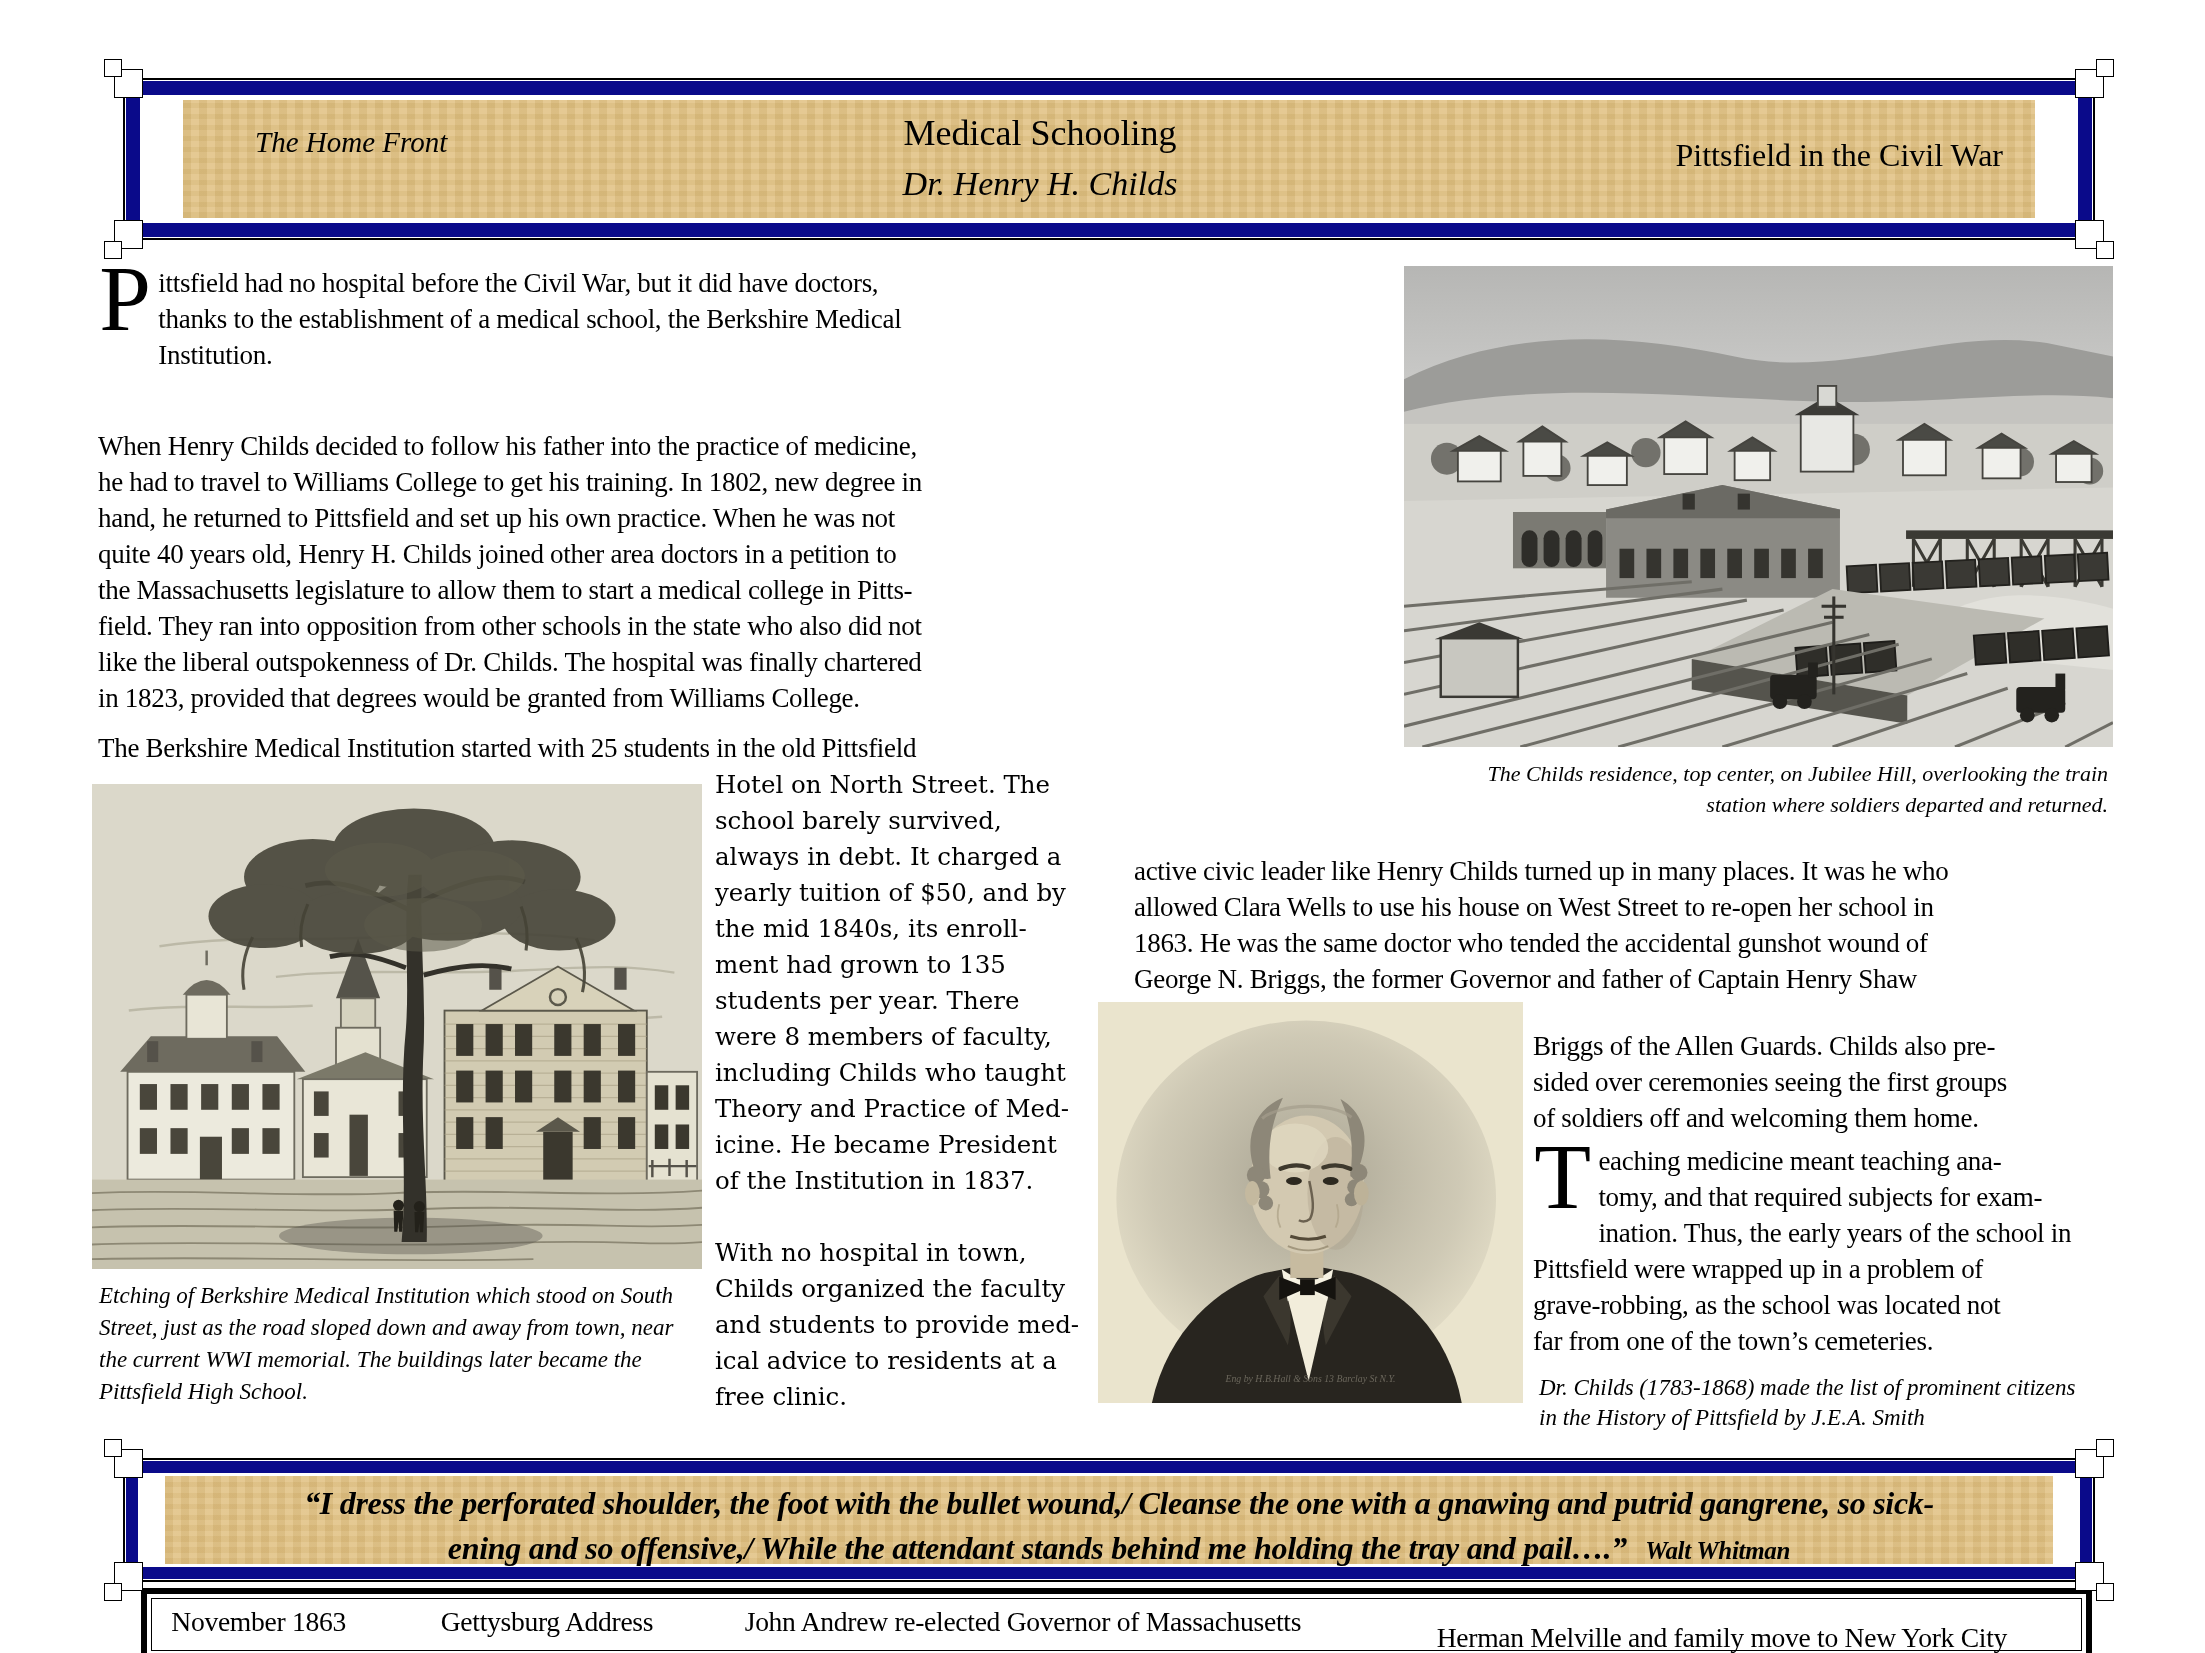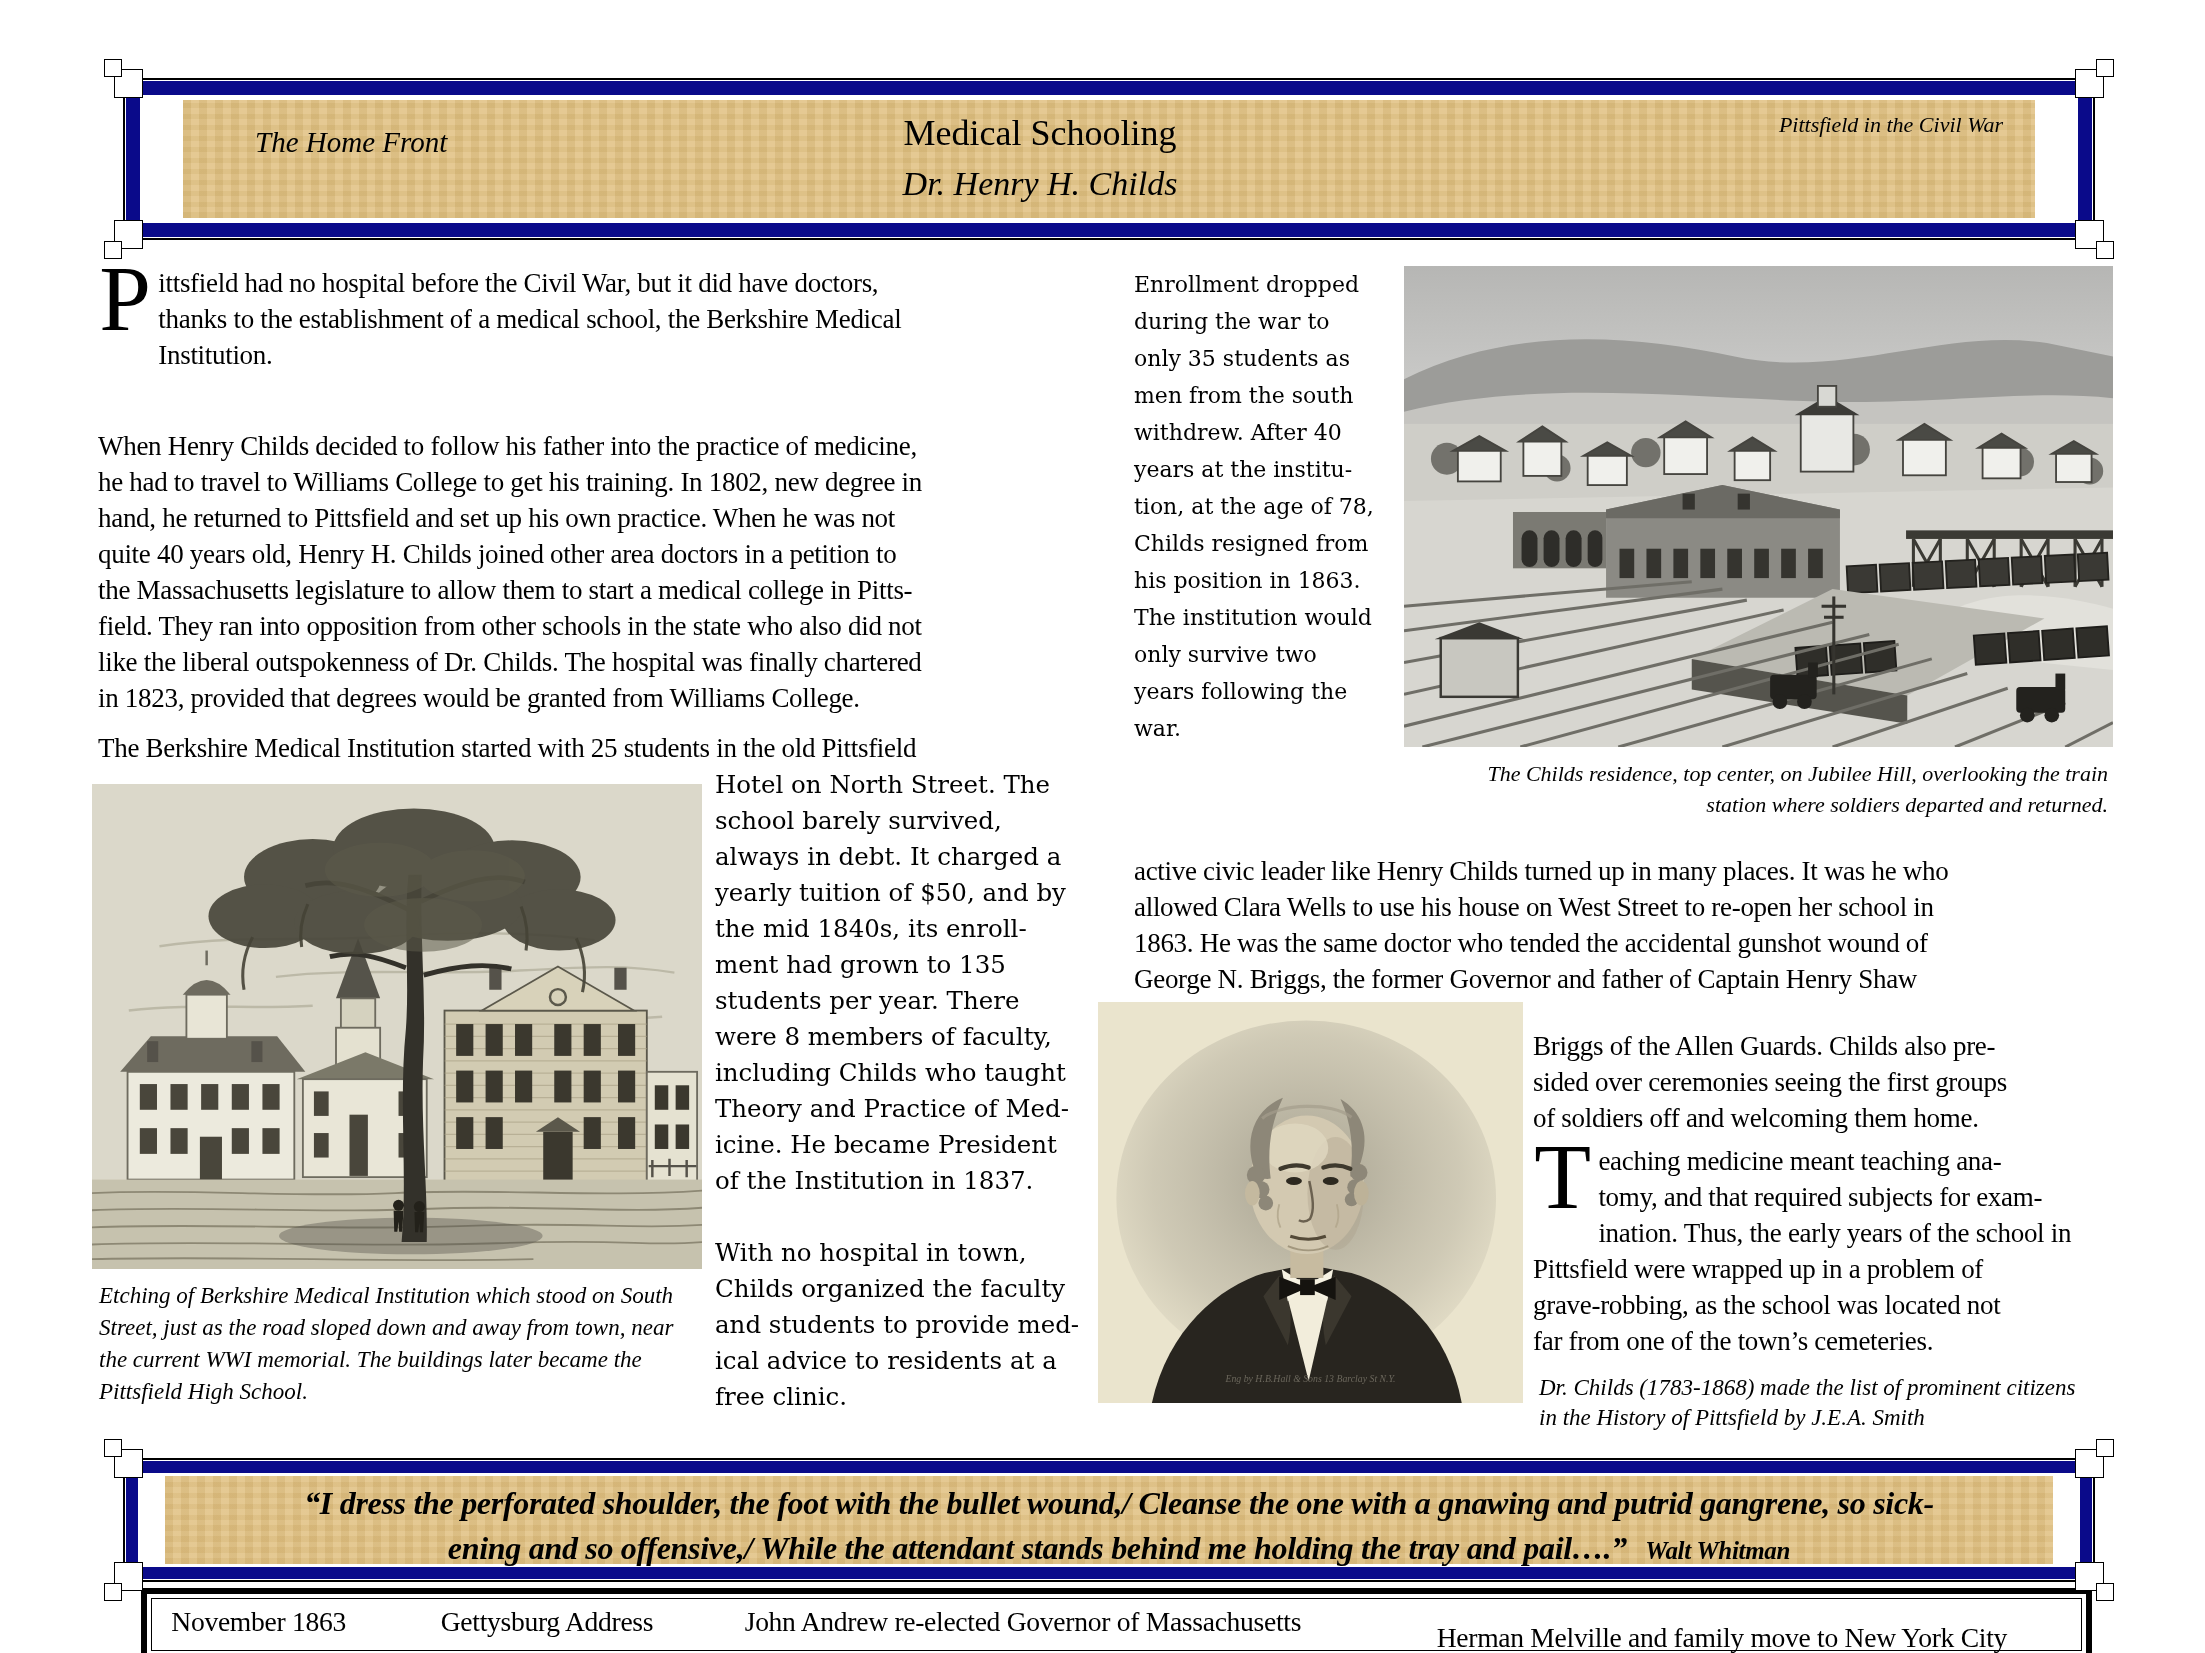--- a/index.html
+++ b/index.html
@@ -19,21 +19,21 @@
   .knot .b{width:16px;height:16px;left:-3.7px;top:-3.7px;}
   .knot.tl{left:-17px;top:-17px;}
   .knot.tr{right:-17px;top:-17px;transform:scaleX(-1);}
   .knot.bl{left:-17px;bottom:-17px;transform:scaleY(-1);}
   .knot.br{right:-17px;bottom:-17px;transform:scale(-1,-1);}
 
   
   #header-banner{left:123px;top:78px;width:1968px;height:158px;}
   #header-banner .tan{left:58px;right:58px;top:19.6px;bottom:19.6px;}
   .hf-label{position:absolute;left:72px;top:26px;font-style:italic;font-size:29px;white-space:nowrap;}
-  .pw-label{position:absolute;right:32px;top:12px;font-style:italic;font-size:22px;white-space:nowrap;}
+  .pw-label{position:absolute;right:32px;top:37px;font-size:32px;white-space:nowrap;}
   .titles{position:absolute;left:0;right:0;top:8.6px;text-align:center;transform:translateX(-69px);}
   .title-1{font-size:36px;line-height:51px;}
   .title-2{font-size:34px;line-height:50px;font-style:italic;}
 
   
   .tb{position:absolute;font-size:27px;line-height:36px;letter-spacing:-0.3px;white-space:pre-line;}
   .wide{font-family:"DejaVu Serif",serif;letter-spacing:0;}
   #p1{left:98px;top:265px;width:1041px;}
   #p2{left:98px;top:428px;width:1050px;}
   #p3lead{left:98px;top:730px;width:1050px;}
@@ -133,33 +133,20 @@
 Theory and Practice of Med-
 icine. He became President
 of the Institution in 1837.
 
 With no hospital in town,
 Childs organized the faculty
 and students to provide med-
 ical advice to residents at a
 free clinic.</div>
 
-  <div class="tb wide" id="enroll">Enrollment dropped
-during the war to
-only 35 students as
-men from the south
-withdrew.  After 40
-years at the institu-
-tion, at the age of 78,
-Childs resigned from
-his position in 1863.
-The institution would
-only survive two
-years following the
-war.</div>
 
 
   <div class="tb" id="civic">active civic leader like Henry Childs turned up in many places. It was he who
 allowed Clara Wells to use his house on West Street to re-open her school in
 1863. He was the same doctor who tended the accidental gunshot wound of
 George N. Briggs, the  former Governor and father of Captain Henry Shaw</div>
 
   <div class="tb" id="briggs">Briggs of the Allen Guards. Childs also pre-
 sided over ceremonies seeing the first groups
 of  soldiers off and welcoming them home.</div>

